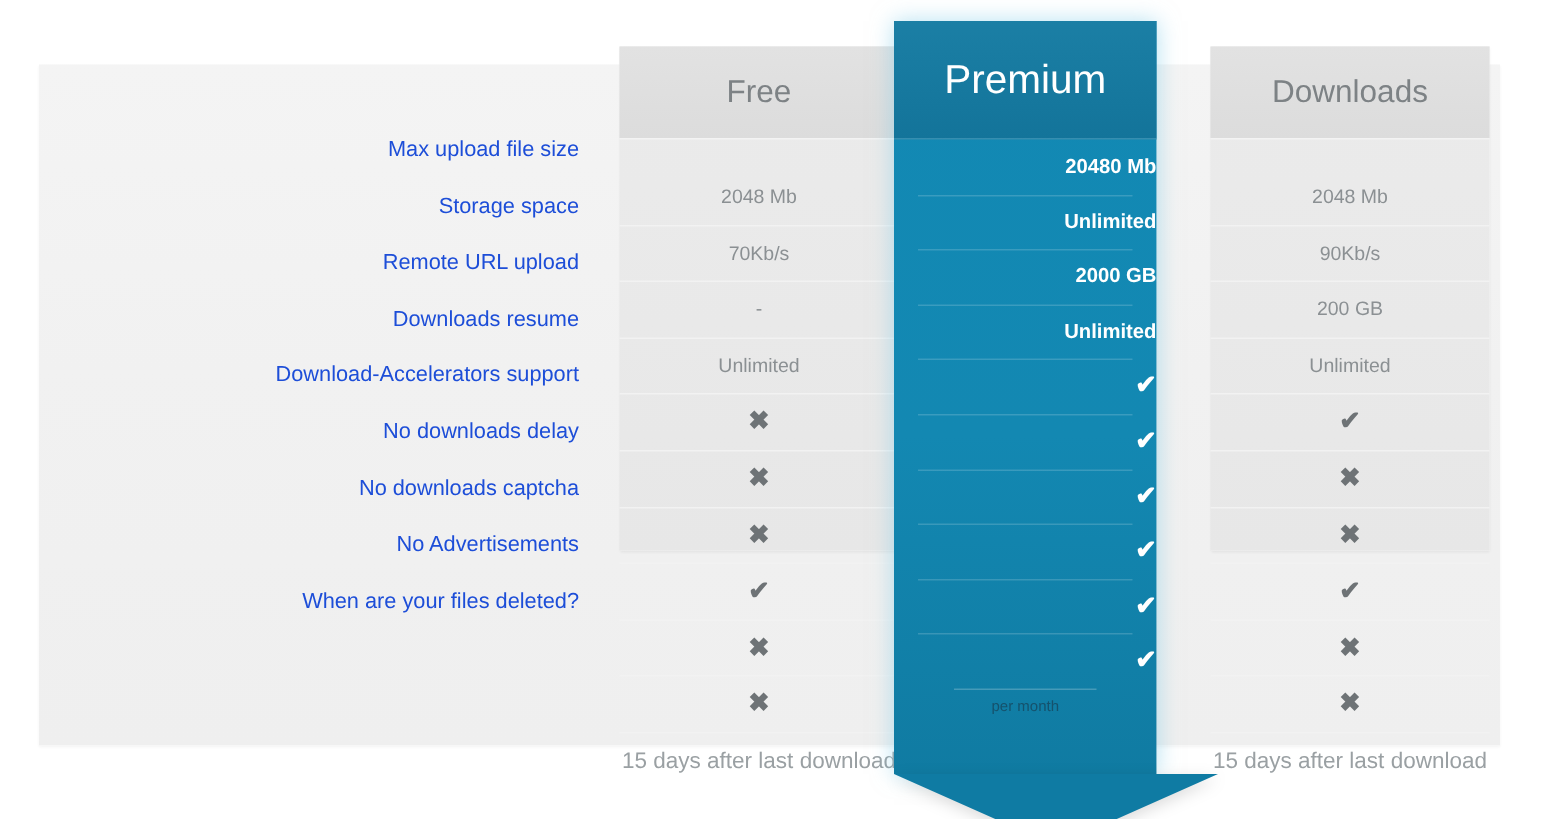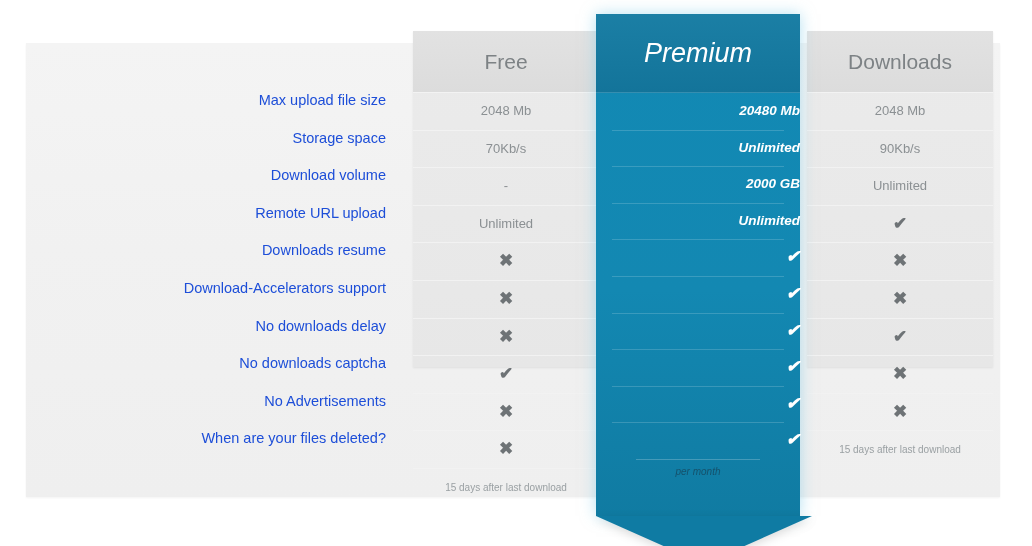--- a/index.html
+++ b/index.html
@@ -66,21 +66,21 @@
   }
   .col-head {
     height: 61px;
     line-height: 61px;
     text-align: center;
     font-size: 21px;
     color: #7d8285;
     background: linear-gradient(to bottom, #e2e2e2 0%, #dcdcdc 100%);
     border-bottom: 1px solid #f3f3f3;
   }
-  .cells { position: relative; }
+  .cells { position: relative; margin-top: 20px; }
   .cell {
     height: 36.6px;
     line-height: 36.6px;
     text-align: center;
     font-size: 13px;
     color: #8b9093;
     border-top: 1px solid #f2f2f2;
     position: relative;
   }
   .cell:first-child { border-top: none; }
@@ -92,39 +92,38 @@
     font-size: 17px;
     font-weight: bold;
   }
   .glyph.check { color: #6e7376; }
   .glyph.cross { color: #6e7376; }
 
   .footer-cell {
     height: 37px;
     line-height: 37px;
     text-align: center;
-    font-size: 10px;
+    font-size: 15px;
     color: #9aa0a3;
     border-top: 1px solid #f2f2f2;
   }
 
   
   #premium {
     position: absolute;
     left: 596px;
     top: 14px;
     width: 217px;
     z-index: 5;
   }
   #premium-body {
     position: relative;
-    width: 204px;
+    width: 175px;
     background: linear-gradient(to bottom, #1289b4 0%, #1388b2 55%, #107ba2 100%);
     box-shadow: 0 0 14px rgba(120,200,230,0.55);
-    font-style: italic;
   }
   #premium-head {
     height: 78px;
     line-height: 78px;
     text-align: center;
     font-size: 27px;
     color: #ffffff;
     background: linear-gradient(to bottom, #1b7fa5 0%, #13749a 100%);
     border-bottom: 1px solid rgba(255,255,255,0.12);
   }
@@ -184,21 +183,20 @@
   }
 </style>
 </head>
 <body>
 
 <div id="panel"></div>
 
 <div id="labels">
     <div class="label-row">Max upload file size</div>
     <div class="label-row">Storage space</div>
-    <div class="label-row">Download volume</div>
     <div class="label-row">Remote URL upload</div>
     <div class="label-row">Downloads resume</div>
     <div class="label-row">Download-Accelerators support</div>
     <div class="label-row">No downloads delay</div>
     <div class="label-row">No downloads captcha</div>
     <div class="label-row">No Advertisements</div>
     <div class="label-row">When are your files deleted?</div>
   </div>
 
 <div id="table">
@@ -218,20 +216,21 @@
         <div class="cell icon-cell"><span class="glyph cross">✖</span></div>
       </div>
     <div class="footer-cell">15 days after last download</div>
   </div>
 
   <div class="col col-plain registered">
     <div class="col-head">Downloads</div>
     <div class="cells">
         <div class="cell">2048 Mb</div>
         <div class="cell">90Kb/s</div>
+        <div class="cell">200 GB</div>
         <div class="cell">Unlimited</div>
         <div class="cell icon-cell"><span class="glyph check">✔</span></div>
         <div class="cell icon-cell"><span class="glyph cross">✖</span></div>
         <div class="cell icon-cell"><span class="glyph cross">✖</span></div>
         <div class="cell icon-cell"><span class="glyph check">✔</span></div>
         <div class="cell icon-cell"><span class="glyph cross">✖</span></div>
         <div class="cell icon-cell"><span class="glyph cross">✖</span></div>
       </div>
     <div class="footer-cell">15 days after last download</div>
   </div>

